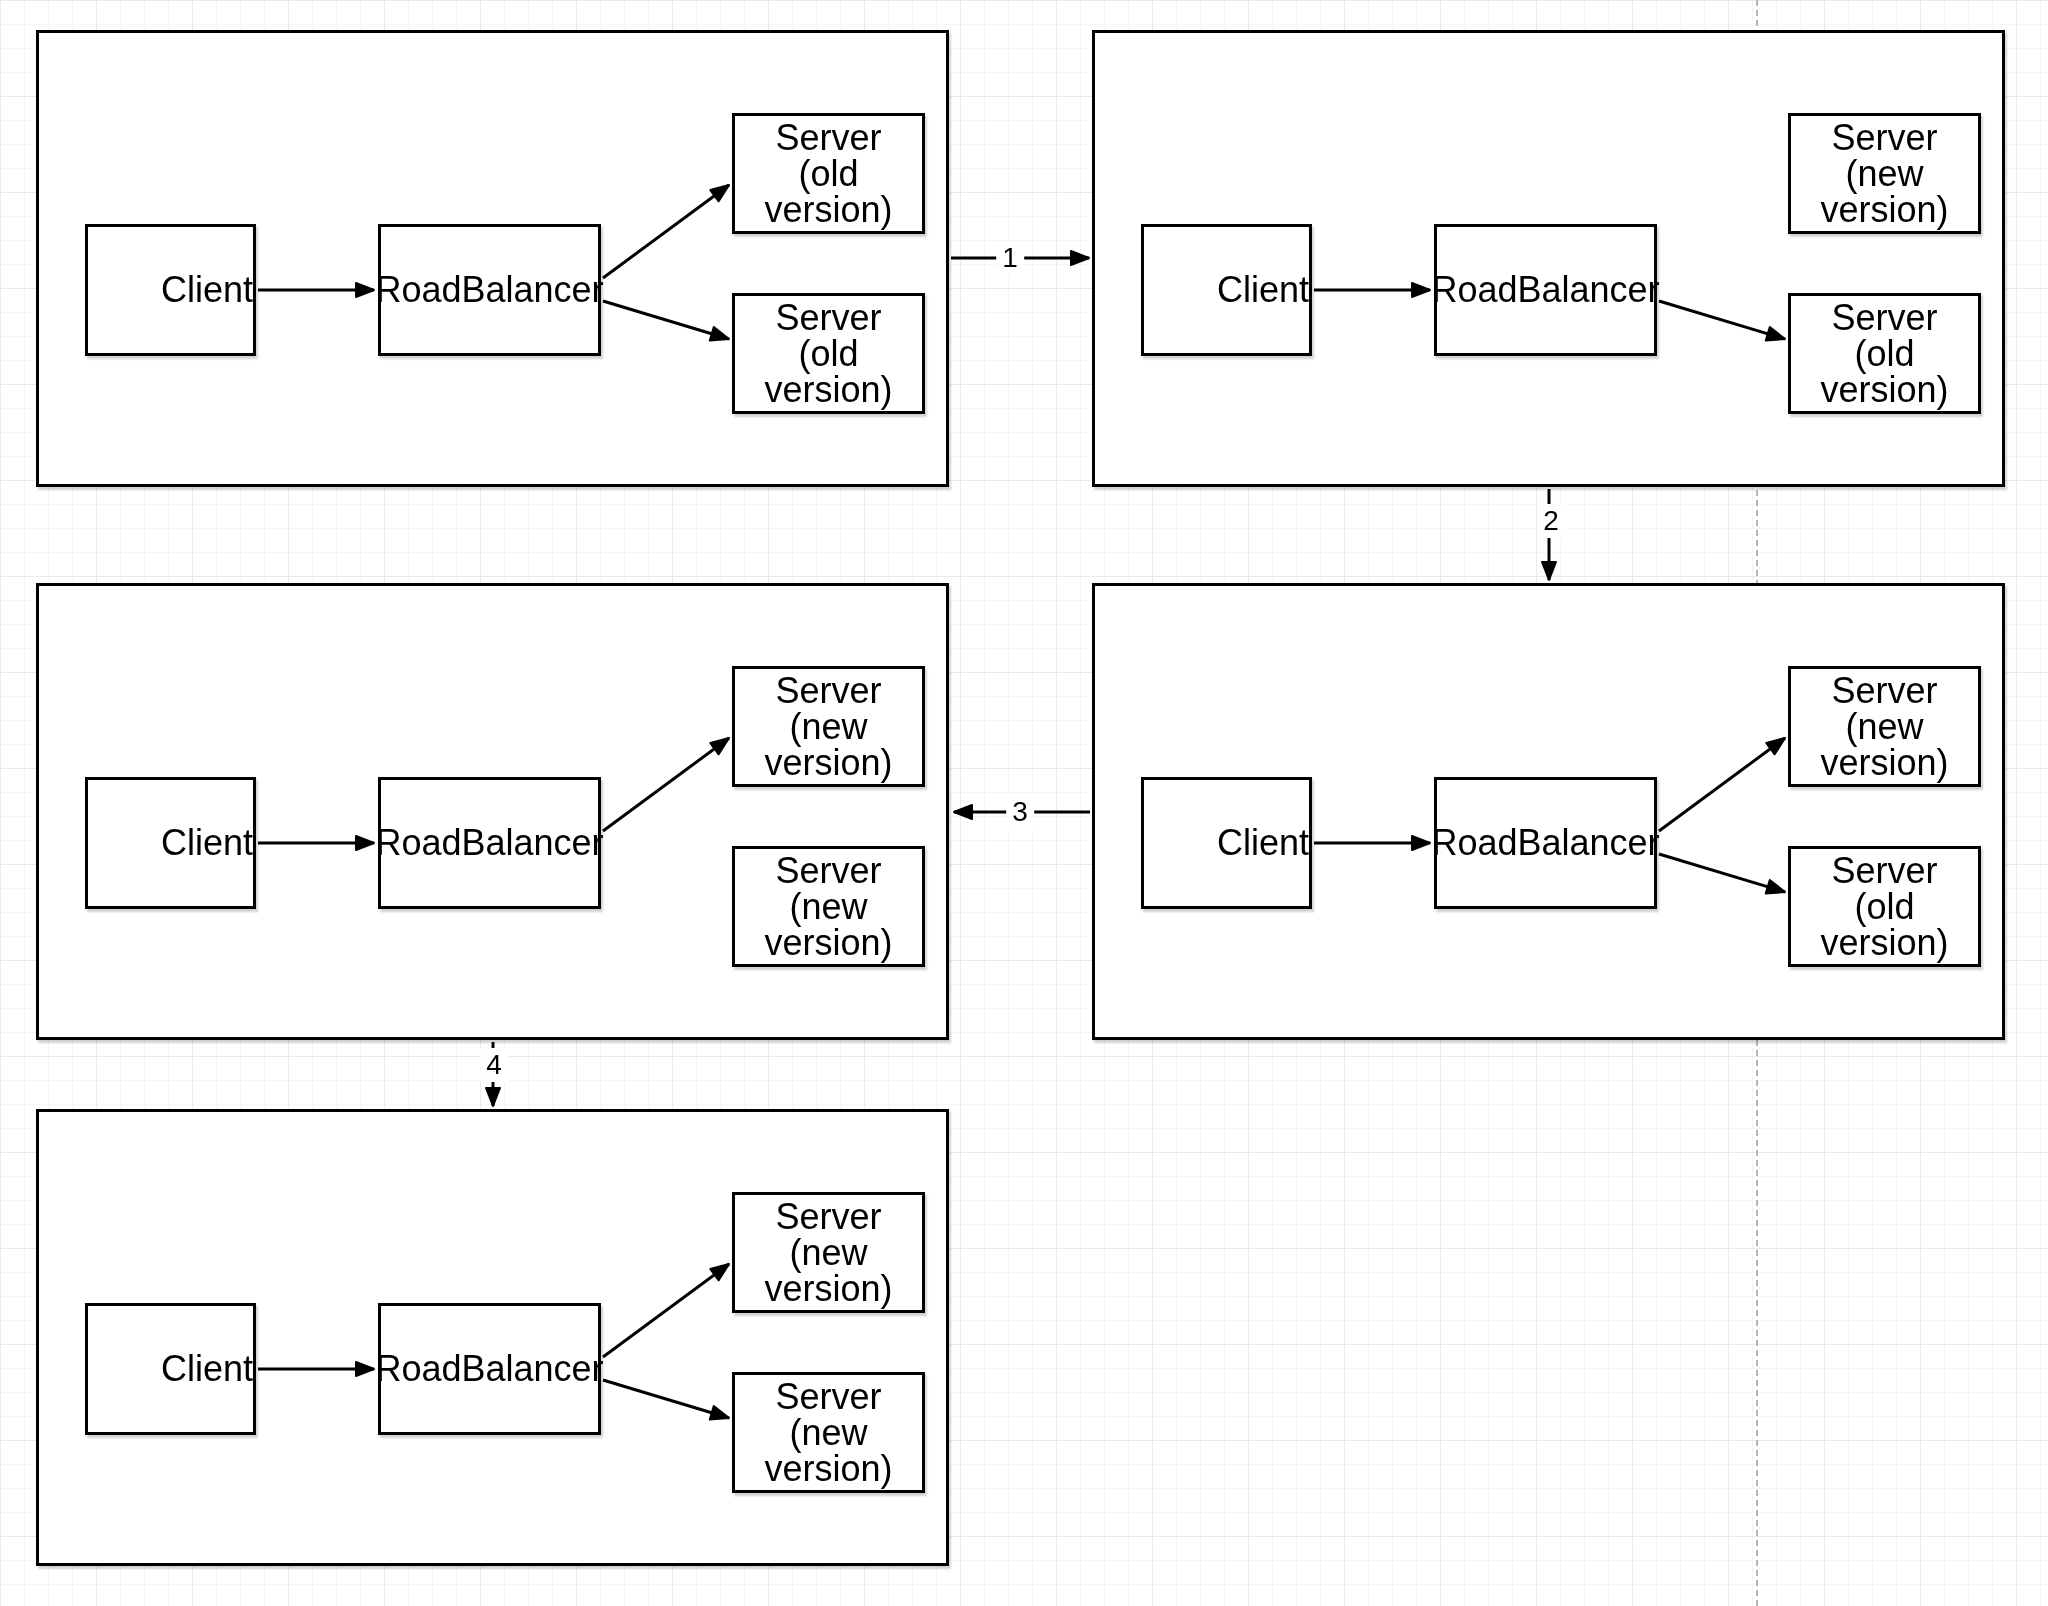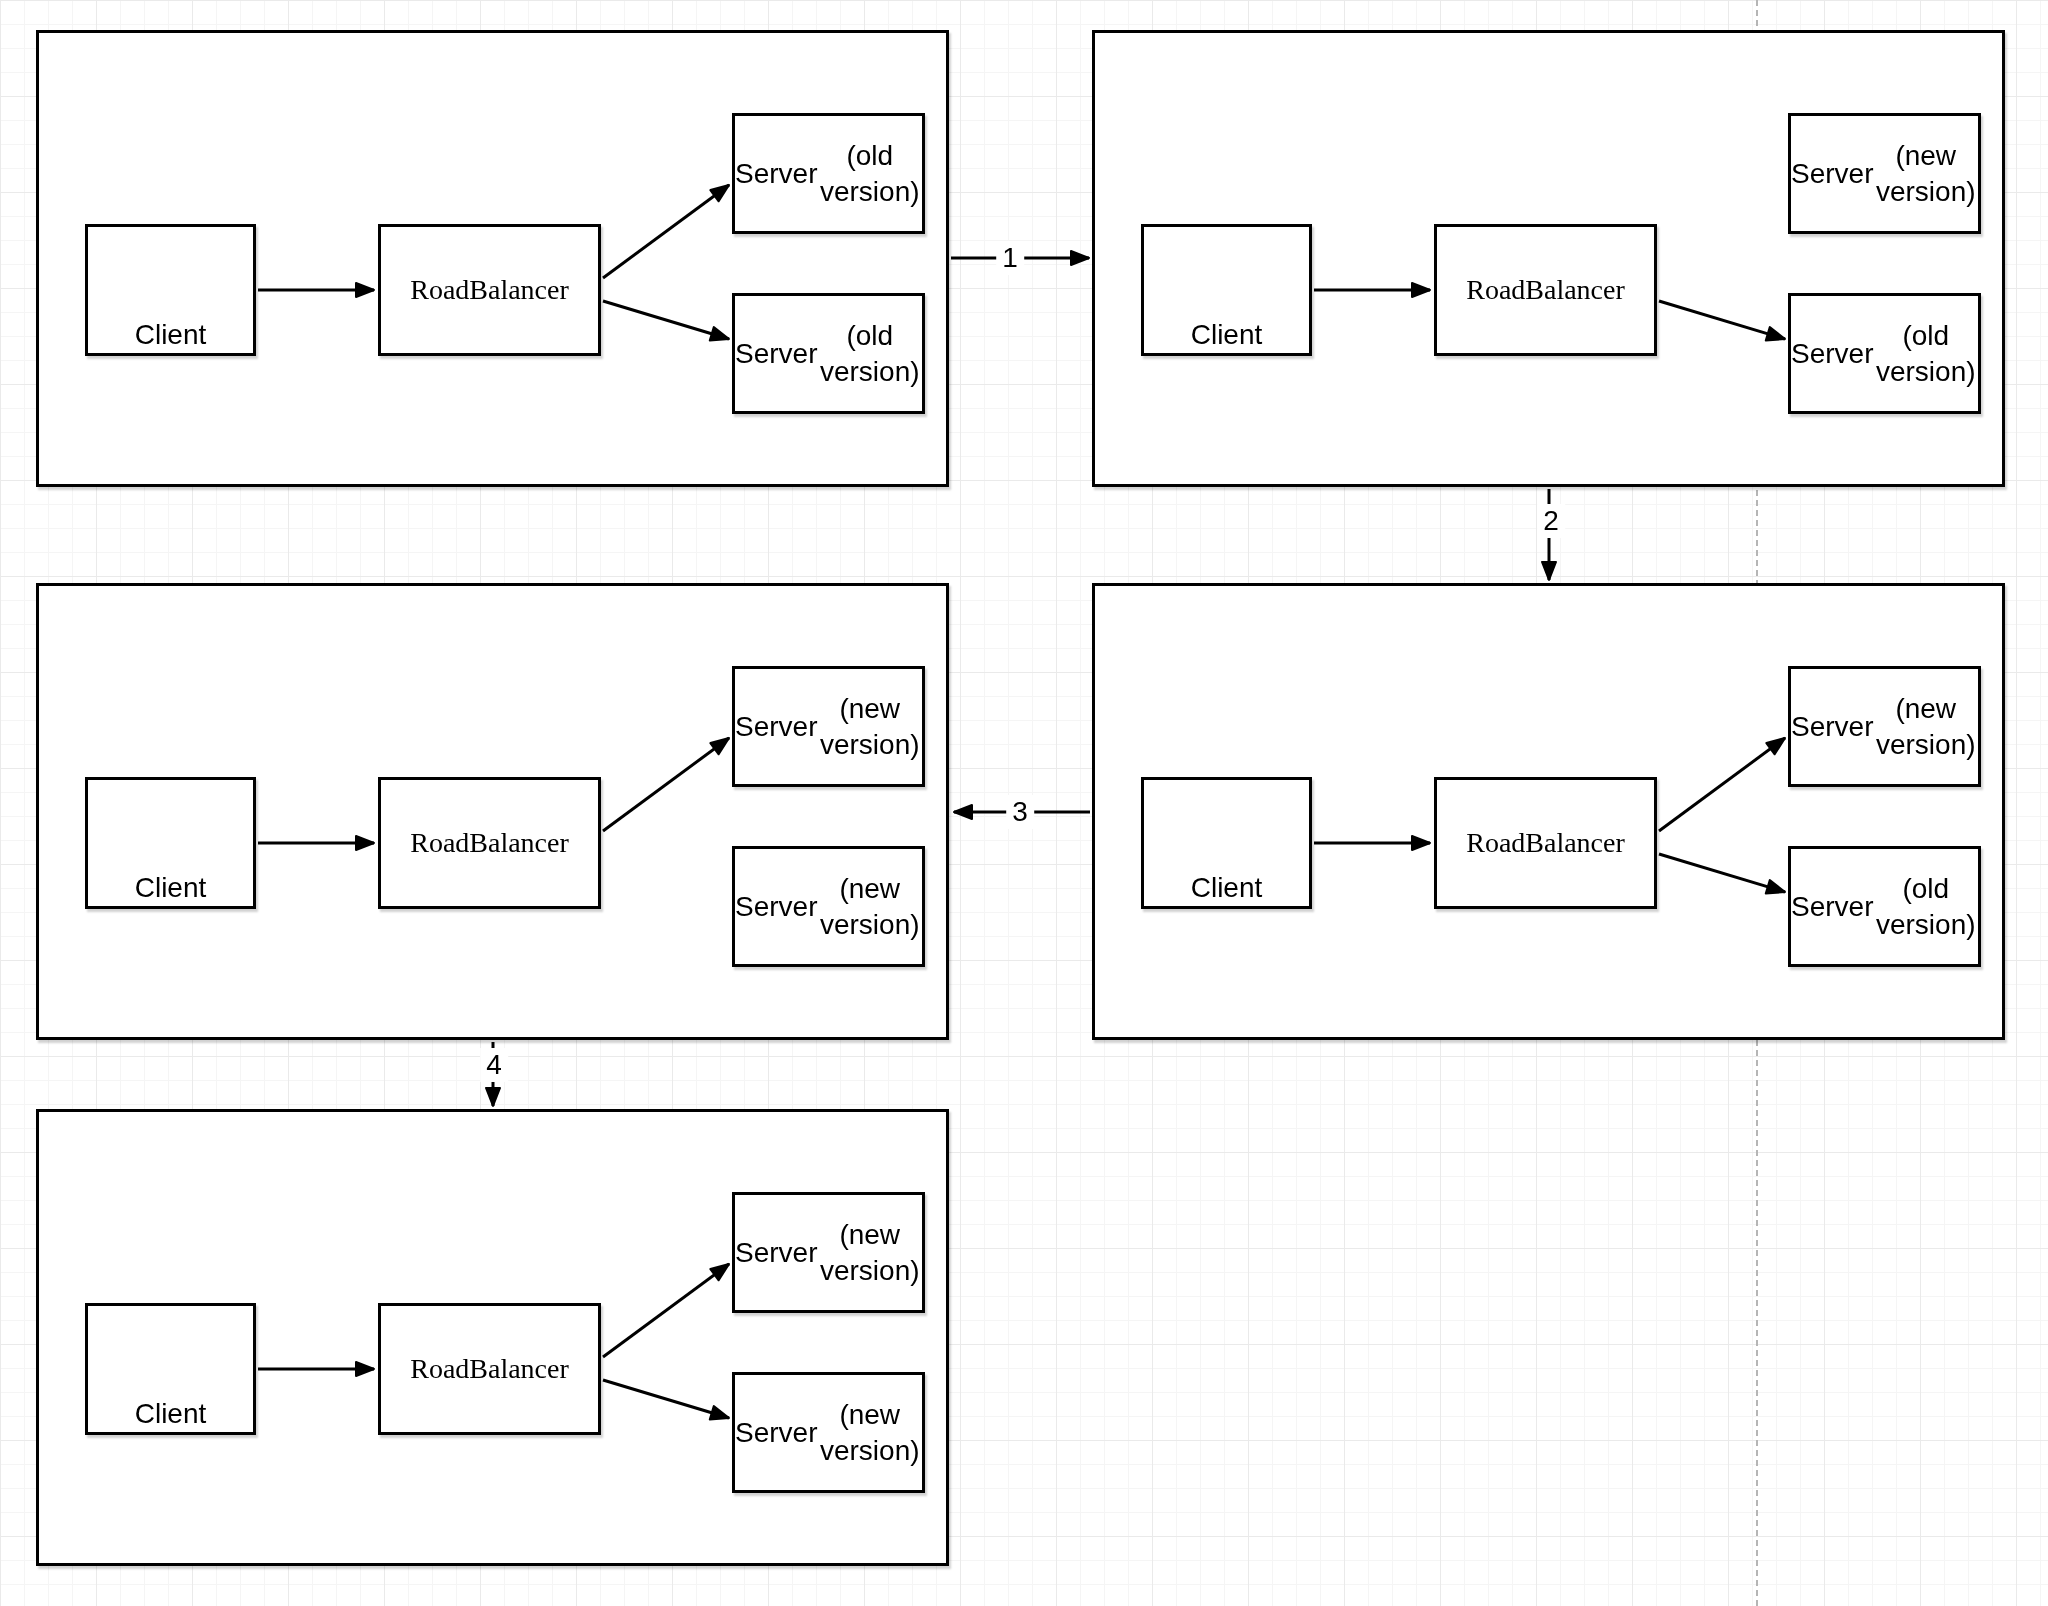--- a/index.html
+++ b/index.html
@@ -27,28 +27,28 @@
     background: #ffffff; border: 3px solid #000000; box-sizing: border-box;
     box-shadow: 2px 3px 2px rgba(0,0,0,0.18);
     z-index: 1;
   }
   .panel-arrows {
     position: absolute; left: -3px; top: -3px; width: 913px; height: 457px;
     overflow: visible; pointer-events: none;
   }
   .node {
     position: absolute; background: #ffffff; border: 3px solid #000000;
-    box-sizing: border-box; display: flex; flex-direction: row;
+    box-sizing: border-box; display: flex; flex-direction: column;
     align-items: center; justify-content: center; text-align: center;
-    font-size: 28px; line-height: 36px;
+    font-size: 36px; line-height: 36px;
     box-shadow: 2px 3px 2px rgba(0,0,0,0.18);
   }
   
   .node.client   { left: 46px;  top: 191px; width: 171px; height: 132px; align-items: flex-end; }
-  .node.balancer { left: 339px; top: 191px; width: 223px; height: 132px; font-family: Liberation Serif, serif; }
+  .node.balancer { left: 339px; top: 191px; width: 223px; height: 132px; }
   .node.server-top    { left: 693px; top: 80px;  width: 193px; height: 121px; }
   .node.server-bottom { left: 693px; top: 260px; width: 193px; height: 121px; }
 
   #connector-layer {
     position: absolute; left: 0; top: 0; width: 2048px; height: 1606px;
     z-index: 2; pointer-events: none;
   }
   .conn-label {
     position: absolute; z-index: 3; transform: translate(-50%, -50%);
     background: #ffffff; padding: 0 6px;

